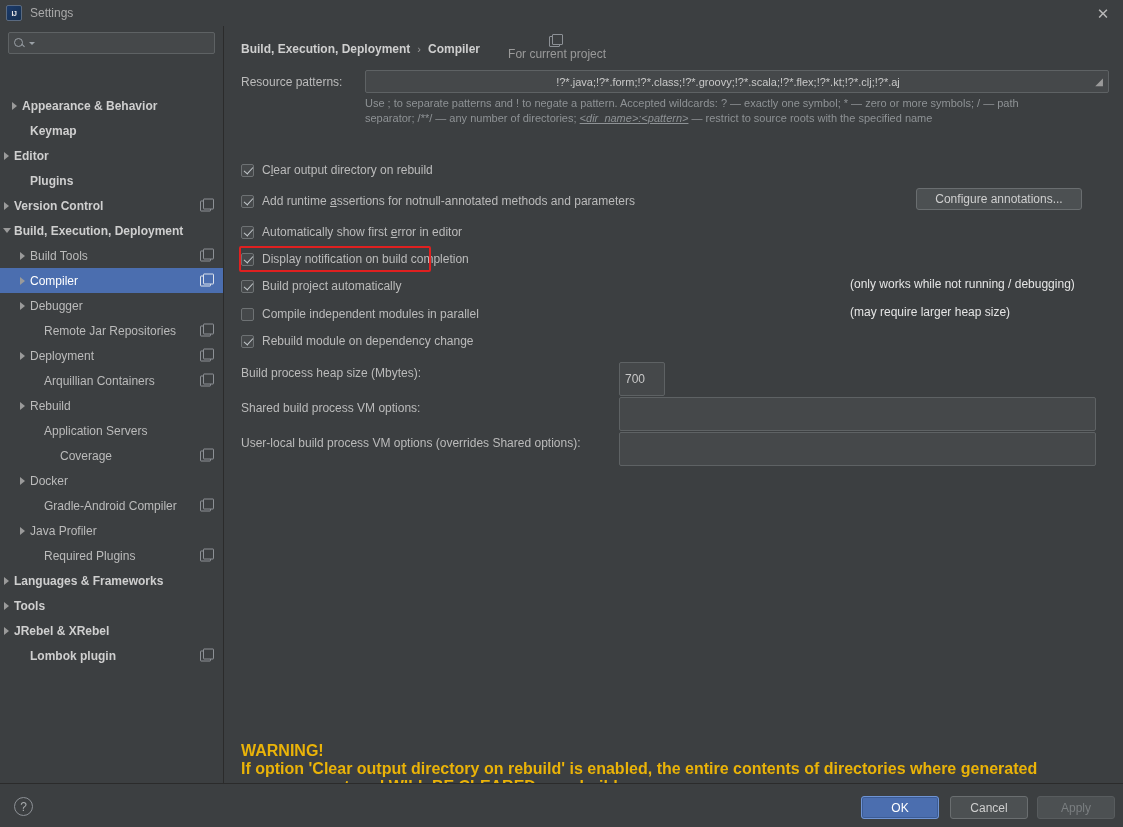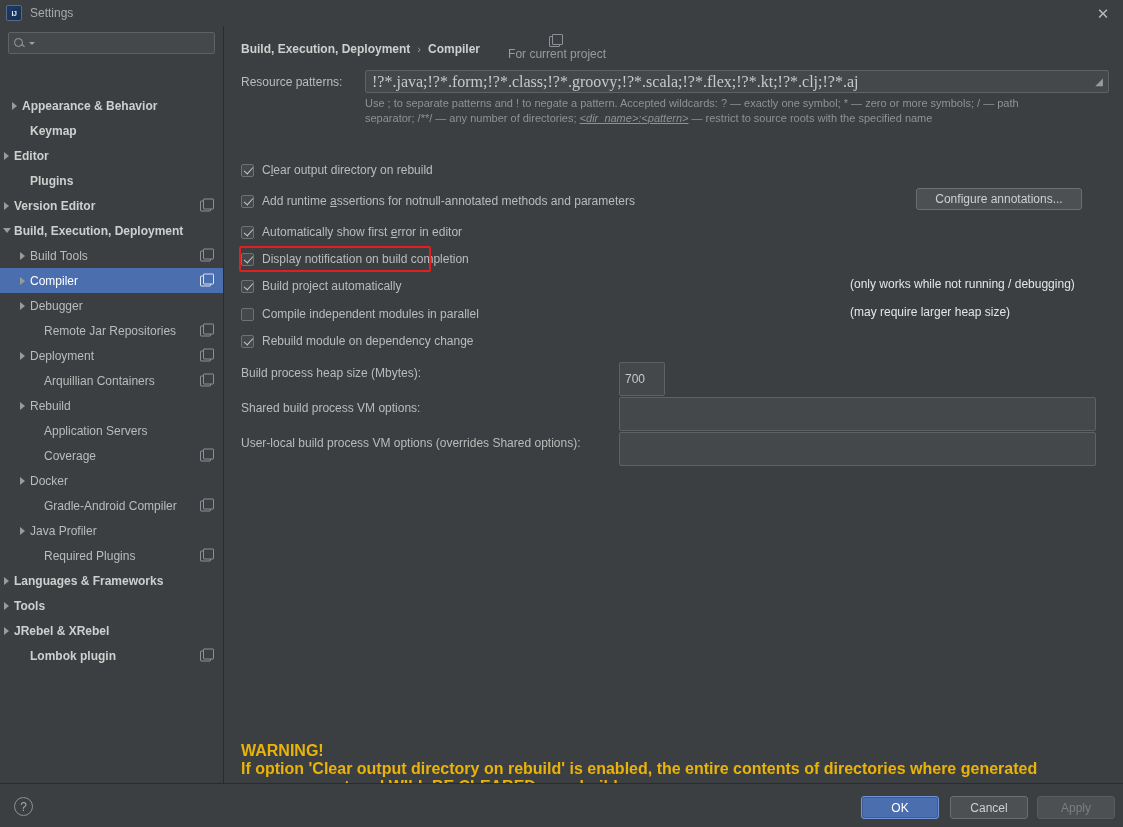--- a/index.html
+++ b/index.html
@@ -146,22 +146,23 @@
   }
   #rp-label { width: 124px; font-size: 12px; color: #bbbbbb; }
   #rp-field {
     flex: 1; height: 23px;
     background: #45484a; border: 1px solid #5e6264; border-radius: 2px;
     display: flex; align-items: center; position: relative;
   }
   #rp-input {
     flex: 1; height: 100%; background: transparent; border: none; outline: none;
     color: #c8c8c8;
-    font-family: Liberation Serif, serif; font-size: 16px;
+    font-family: Liberation Sans, sans-serif; font-size: 11px;
     padding: 0 6px;
+    text-align: center;
   }
   #rp-expand {
     width: 18px; height: 21px; flex: 0 0 auto;
     display: flex; align-items: center; justify-content: center;
     color: #9a9a9a; font-size: 10px;
   }
 
   #rp-help {
     position: absolute; left: 140px; top: 70px; width: 745px;
     font-size: 11px; line-height: 15px; color: #8e9295;
@@ -275,21 +276,21 @@
       <div class="tree-row" style="padding-left: 1px;">
         <span class="twisty closed"></span>
         <span class="tree-label bold">Editor</span>
       </div>
       <div class="tree-row" style="padding-left: 17px;">
         <span class="twisty none"></span>
         <span class="tree-label bold">Plugins</span>
       </div>
       <div class="tree-row" style="padding-left: 1px;">
         <span class="twisty closed"></span>
-        <span class="tree-label bold">Version Editor</span>
+        <span class="tree-label bold">Version Control</span>
         <span class="proj-icon"></span>
       </div>
       <div class="tree-row" style="padding-left: 1px;">
         <span class="twisty open"></span>
         <span class="tree-label bold">Build, Execution, Deployment</span>
       </div>
       <div class="tree-row" style="padding-left: 17px;">
         <span class="twisty closed"></span>
         <span class="tree-label">Build Tools</span>
         <span class="proj-icon"></span>
@@ -319,21 +320,21 @@
         <span class="proj-icon"></span>
       </div>
       <div class="tree-row" style="padding-left: 17px;">
         <span class="twisty closed"></span>
         <span class="tree-label">Rebuild</span>
       </div>
       <div class="tree-row" style="padding-left: 31px;">
         <span class="twisty none"></span>
         <span class="tree-label">Application Servers</span>
       </div>
-      <div class="tree-row" style="padding-left: 31px;">
+      <div class="tree-row" style="padding-left: 31px; gap: 16px;">
         <span class="twisty none"></span>
         <span class="tree-label">Coverage</span>
         <span class="proj-icon"></span>
       </div>
       <div class="tree-row" style="padding-left: 17px;">
         <span class="twisty closed"></span>
         <span class="tree-label">Docker</span>
       </div>
       <div class="tree-row" style="padding-left: 31px;">
         <span class="twisty none"></span>

